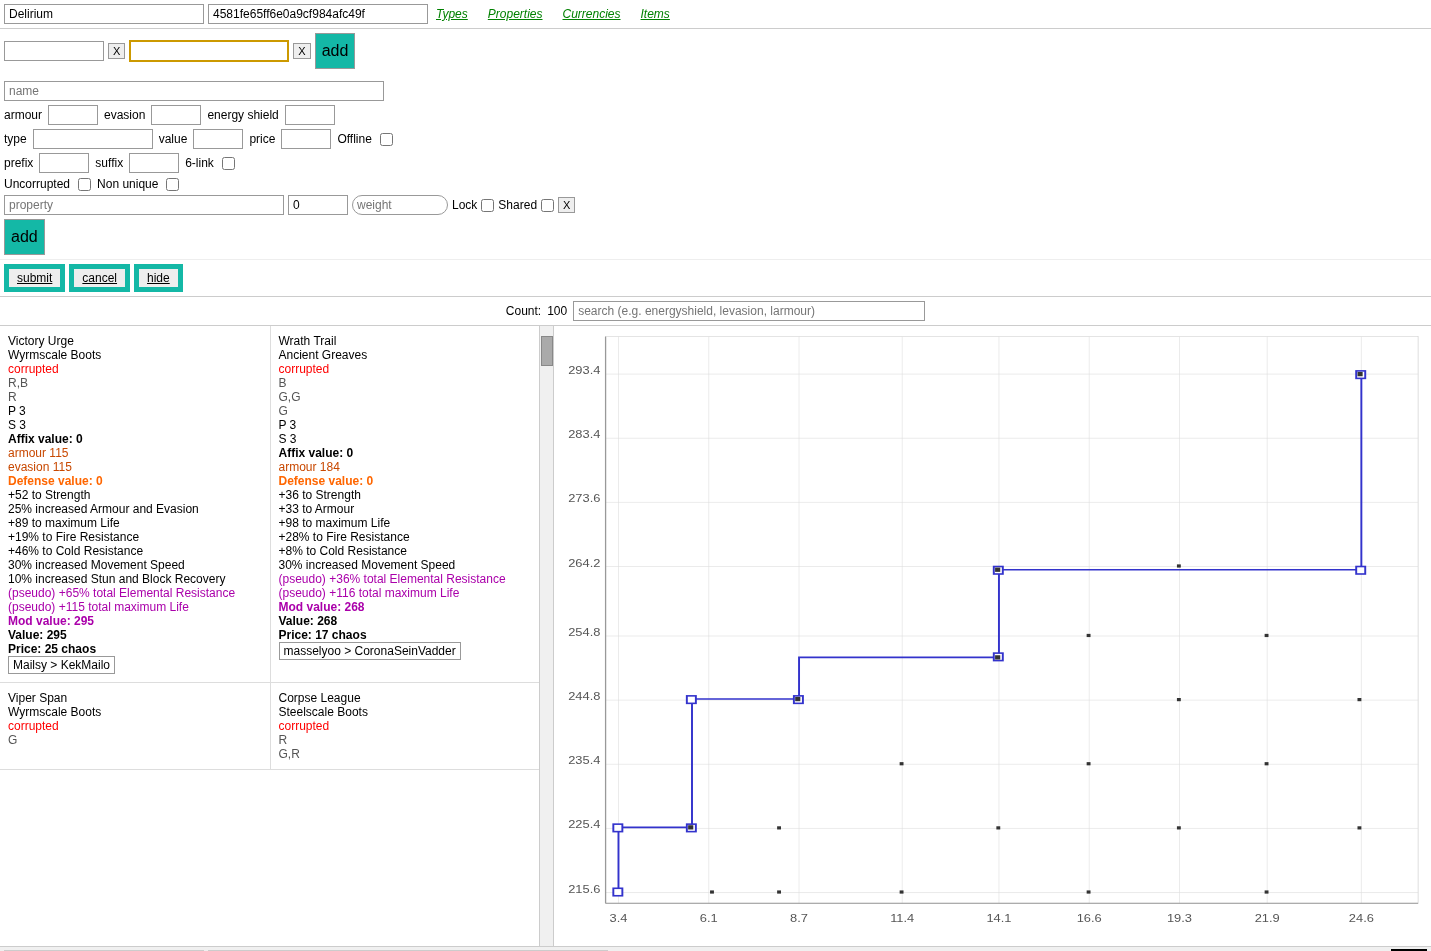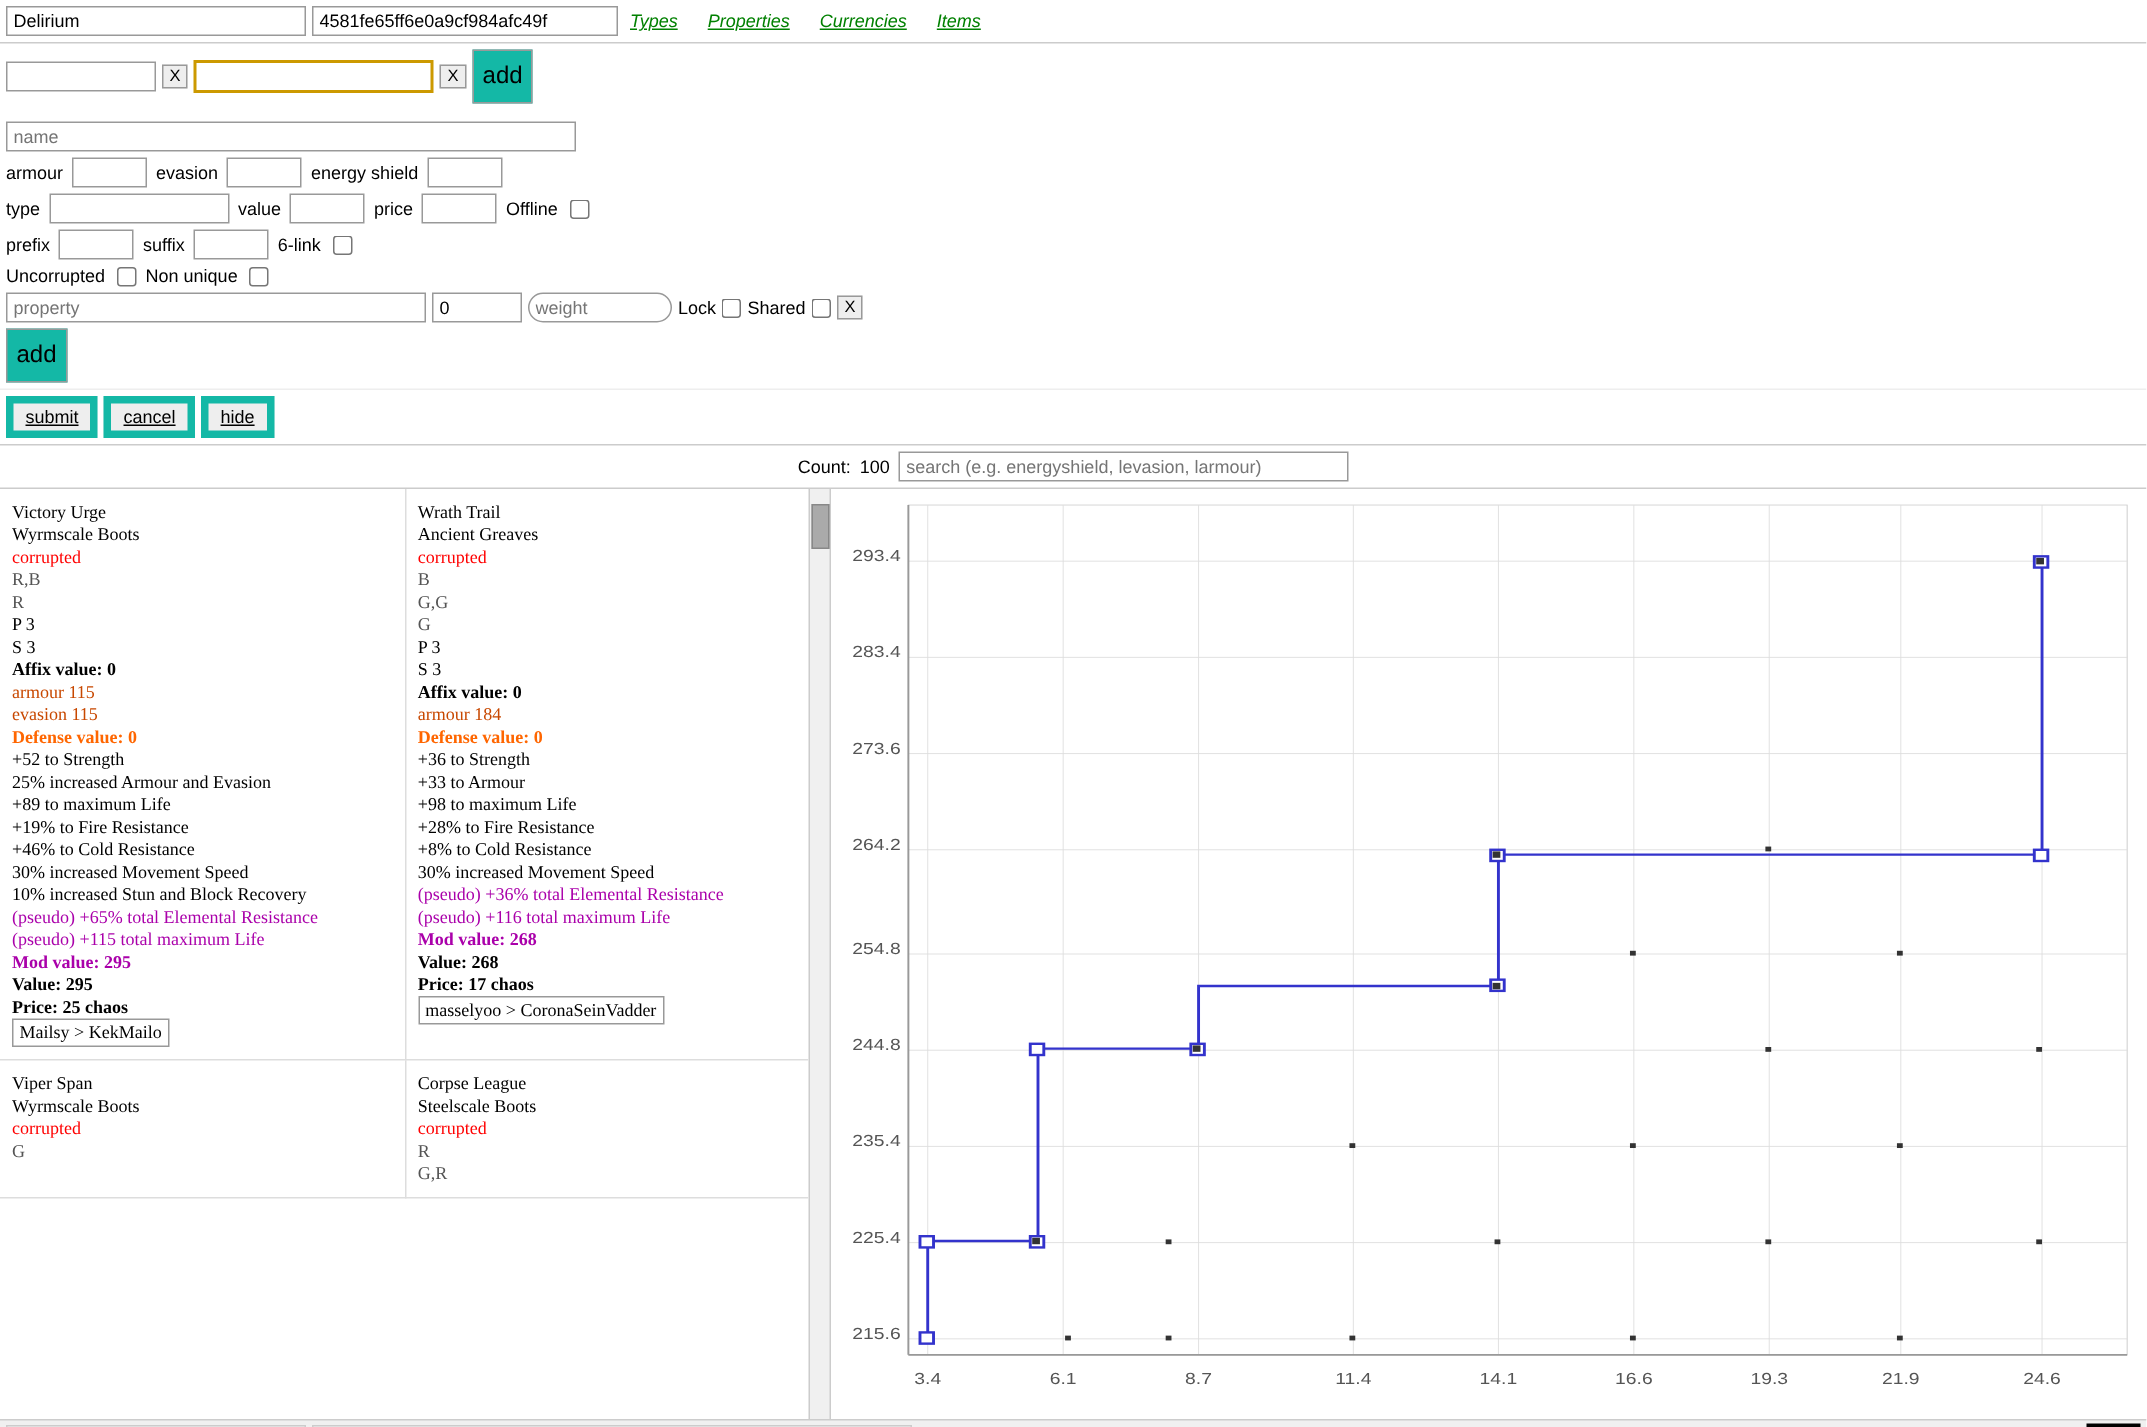--- a/index.html
+++ b/index.html
@@ -26,28 +26,28 @@
     .property-row { display: flex; align-items: center; gap: 4px; margin-bottom: 4px; }
     .property-row input[type=text] { border: 1px solid #999; padding: 2px 4px; font-size: 12px; }
     .property-input { width: 280px; }
     .weight-input { width: 96px; border-radius: 10px; }
     .value-sm { width: 60px; }
 
     .action-btns { display: flex; gap: 4px; padding: 4px; }
     .action-btns button { background: #eee; border: 5px solid #14b8a6; cursor: pointer; padding: 2px 8px; font-size: 12px; text-decoration: underline; }
 
     .count-bar { display: flex; align-items: center; gap: 6px; padding: 4px; border-top: 1px solid #ccc; border-bottom: 1px solid #ccc; justify-content: center; }
-    .count-bar input { border: 1px solid #999; padding: 2px 4px; font-size: 12px; width: 300px; color: #999; }
+    .count-bar input { border: 1px solid #999; padding: 2px 4px; font-size: 12px; width: 352px; color: #999; }
 
     .main-content { display: flex; gap: 0; }
     .items-list { width: 540px; overflow-y: auto; height: 620px; border-right: 1px solid #ccc; }
     .scrollbar-area { width: 14px; background: #f0f0f0; border-right: 1px solid #ccc; }
     .chart-area { flex: 1; padding: 0; background: #fff; position: relative; overflow: hidden; height: 620px; }
 
-    .item-card { padding: 8px; border-bottom: 1px solid #ddd; width: 270px; display: inline-block; vertical-align: top; font-family: Liberation Serif, serif; }
+    .item-card { padding: 8px; border-bottom: 1px solid #ddd; width: 270px; display: inline-block; vertical-align: top; }
     .items-row { display: flex; }
     .item-name { font-weight: normal; font-size: 12px; }
     .item-base { font-size: 12px; }
     .corrupted { color: red; font-size: 12px; }
     .item-sockets { font-size: 12px; color: #555; }
     .item-prefix { font-size: 12px; }
     .affix-value { font-weight: bold; font-size: 12px; }
     .defense-orange { color: #c84800; font-size: 12px; }
     .defense-value { color: #ff6600; font-weight: bold; font-size: 12px; }
     .pseudo-mod { color: #aa00aa; font-size: 12px; }
@@ -60,21 +60,21 @@
     .bottom-bar { display: flex; justify-content: space-between; align-items: center; padding: 2px 4px; background: #f0f0f0; border-top: 1px solid #ccc; }
     .time-display { background: #000; color: #fff; padding: 1px 4px; font-size: 11px; }
 
     .inline-label { font-size: 12px; }
   </style>
 </head>
 <body>
 
 <div class="top-bar">
   <input type="text" class="id-box" value="Delirium" style="">
-  <input type="text" value="4581fe65ff6e0a9cf984afc49f" style="width: 204px;">
+  <input type="text" value="4581fe65ff6e0a9cf984afc49f" style="width: 220px;">
   <div class="nav-links">
     <a>Types</a>
     <a>Properties</a>
     <a>Currencies</a>
     <a>Items</a>
   </div>
 </div>
 
 <div class="filter-row">
   <input type="text" style="width: 100px;">

